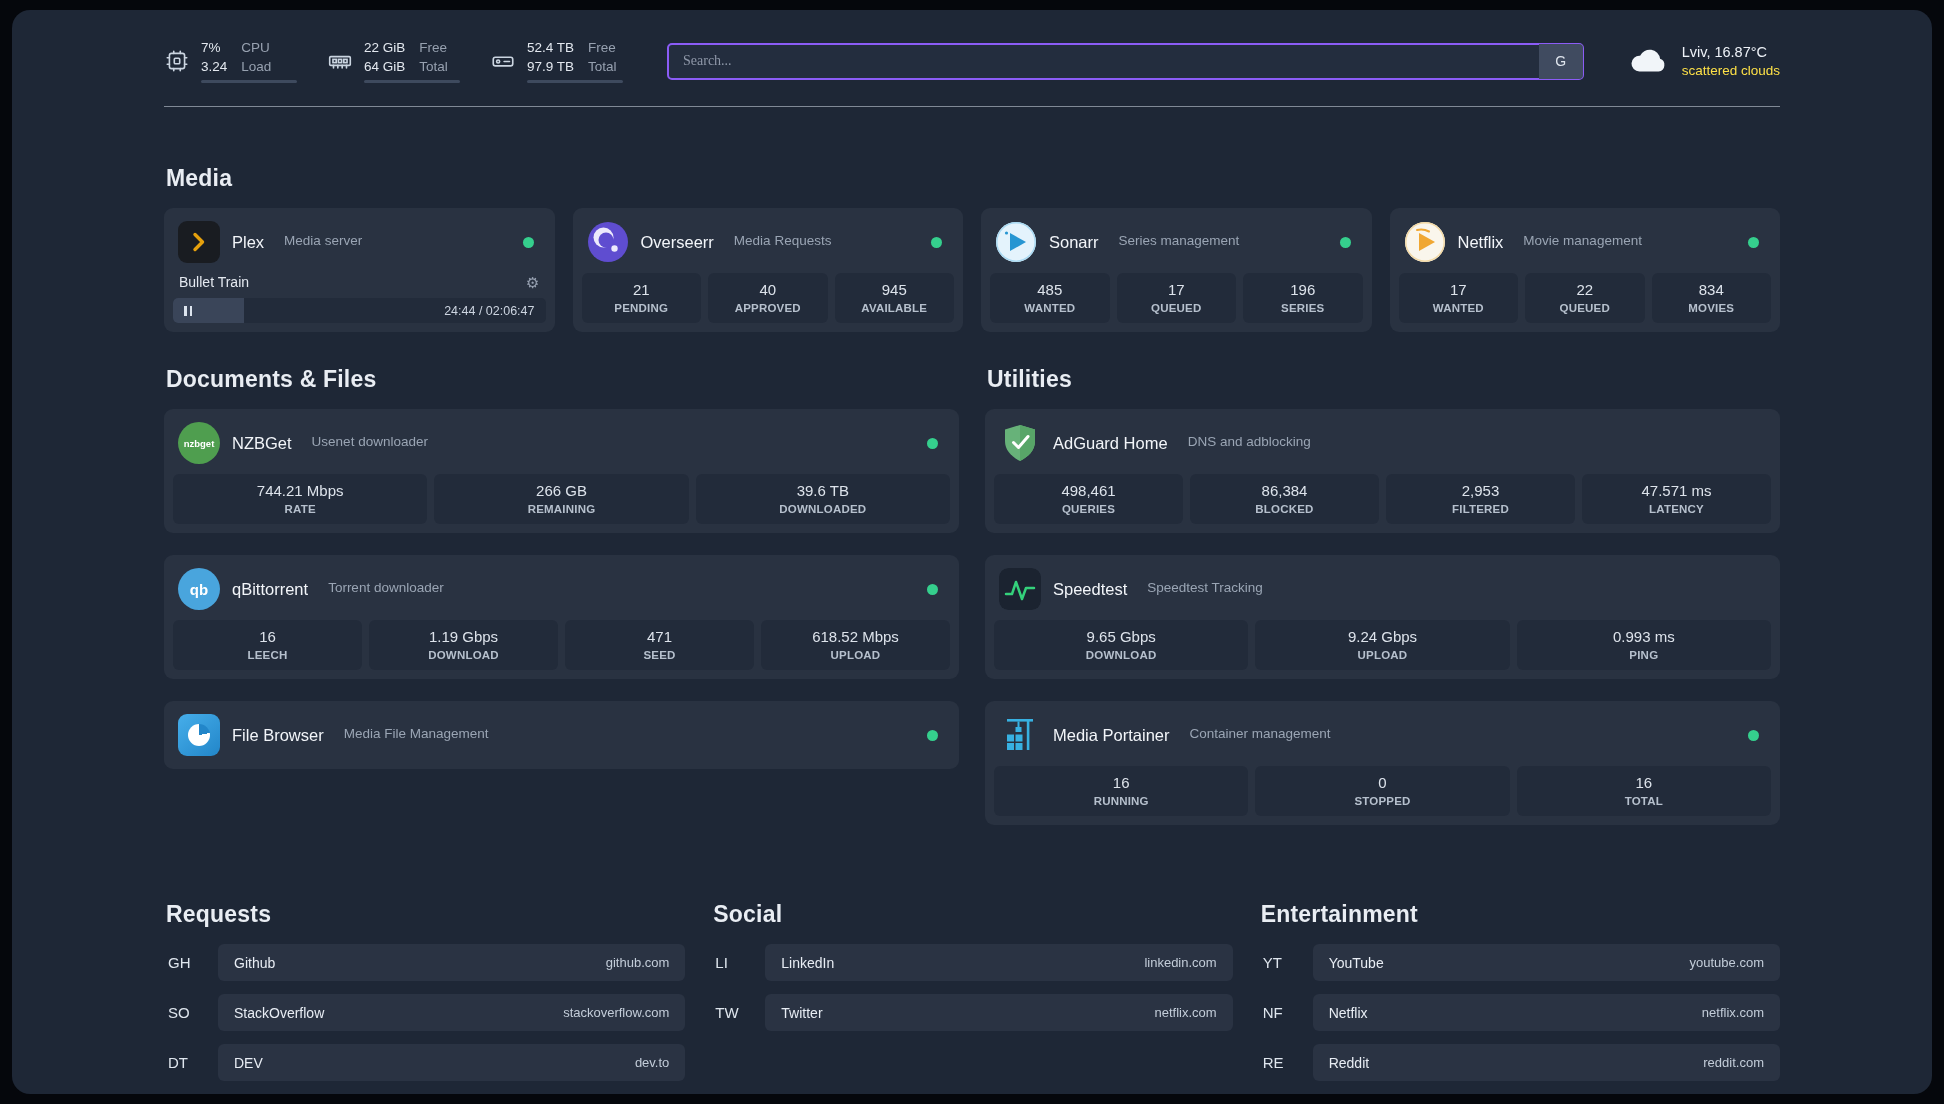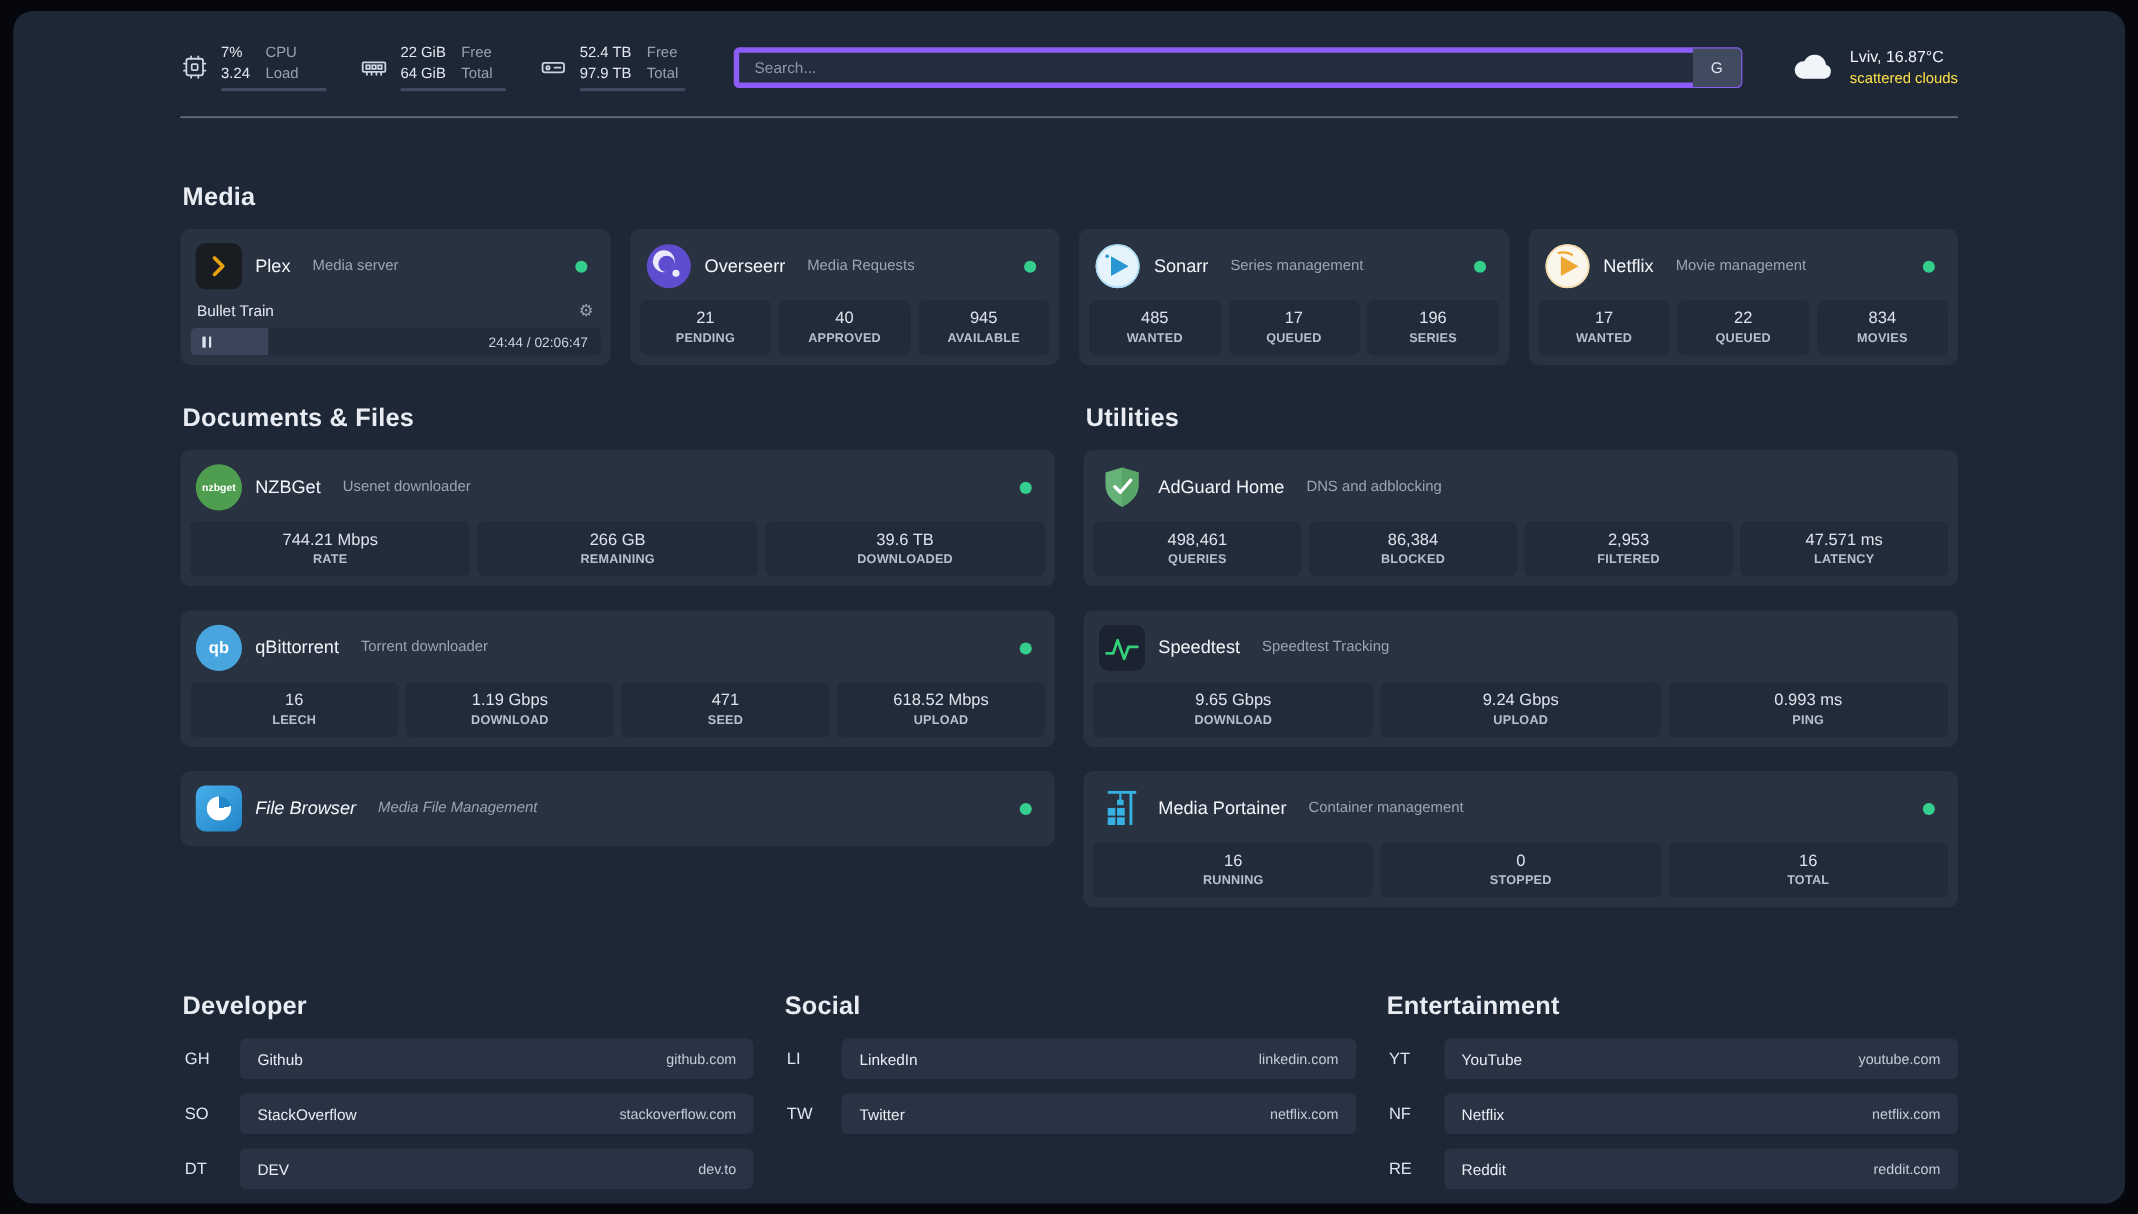--- a/index.html
+++ b/index.html
@@ -15,22 +15,22 @@
   .res-icon{flex:none;display:flex;color:#cbd5e1;}
   .res-body{display:flex;flex-direction:column;min-width:96px;}
   .res-cols{display:flex;gap:14px;}
   .res-col{display:flex;flex-direction:column;gap:1px;font-size:13.5px;line-height:1.3;}
   .res-value{color:#e3e8ef;white-space:nowrap;}
   .res-label{color:#97a1b0;white-space:nowrap;}
   .res-bar{margin-top:5px;height:3px;background:#3e4a5e;border-radius:2px;overflow:hidden;}
   .res-fill{height:100%;background:#bac5d5;border-radius:2px;width:0;}
 
   .search{flex:1;margin:0 44px;position:relative;}
-  .search input{width:100%;height:37px;box-sizing:border-box;background:#232d3e;border:5px solid #8b5cf6;
-                border-radius:5px;padding:0 60px 0 14px;color:#e6eaf0;font-size:14px;outline:none;font-family:Liberation Sans, sans-serif;}
+  .search input{width:100%;height:37px;box-sizing:border-box;background:#232d3e;border:2px solid #8b5cf6;
+                border-radius:5px;padding:0 60px 0 14px;color:#e6eaf0;font-size:14px;outline:none;font-family:Liberation Serif, serif;}
   .search input::placeholder{color:#8e97a8;}
   .search-btn{position:absolute;top:1px;right:1px;bottom:1px;width:44px;background:#404b60;
               border-radius:0 4px 4px 0;display:flex;align-items:center;justify-content:center;
               color:#dfe5ee;font-size:14px;cursor:pointer;}
 
   .weather{display:flex;align-items:center;gap:12px;}
   .weather-text{display:flex;flex-direction:column;line-height:1.3;}
   .weather-loc{font-size:14.5px;color:#eef2f8;}
   .weather-desc{font-size:13.5px;color:#fde047;}
 
@@ -68,21 +68,21 @@
   .gear{color:#97a1b1;font-size:15px;cursor:pointer;line-height:1;}
   .player-bar{position:relative;height:25px;background:#222b3a;border-radius:5px;display:flex;align-items:center;overflow:hidden;}
   .player-fill{position:absolute;left:0;top:0;bottom:0;background:#3a4559;width:0;}
   .pause{position:relative;display:flex;gap:3px;margin-left:11px;cursor:pointer;}
   .pause span{width:2.5px;height:10px;background:#dde4ee;display:block;}
   .ptime{position:relative;margin-left:auto;margin-right:11px;font-size:12.5px;color:#ccd4e0;white-space:nowrap;}
 
   .two-col{display:grid;grid-template-columns:1fr 1fr;gap:0 26px;margin-top:34px;align-items:start;}
   .col .card{margin-bottom:22px;}
   .card.head-only{padding-bottom:8px;}
-  .card.head-only .card-head{padding-bottom:5px;font-style:italic;}
+  .card.head-only .card-head{padding-bottom:5px;}
 
   
   .bookmarks{display:grid;grid-template-columns:1fr 1fr 1fr;gap:0 26px;margin-top:54px;align-items:start;}
   .bm-row{display:flex;align-items:center;margin-bottom:13px;cursor:pointer;}
   .bm-abbr{width:54px;flex:none;font-size:15px;color:#dfe6ee;padding-left:4px;box-sizing:border-box;}
   .bm-pill{flex:1;height:37px;background:#2a3343;border-radius:6px;display:flex;align-items:center;
            padding:0 16px;box-sizing:border-box;}
   .bm-name{font-size:14px;color:#e8edf4;}
   .bm-url{margin-left:auto;font-size:13px;color:#c3cdd9;}
 </style>
@@ -493,21 +493,21 @@
             <div class="stat-value">16</div>
             <div class="stat-label">TOTAL</div>
           </div>
         </div>
       </div>
     </div>
   </div>
 
   <div class="bookmarks">
     <div class="col">
-      <h2 class="section">Developer</h2>
+      <h2 class="section">Requests</h2>
       <div class="bm-row">
         <span class="bm-abbr">GH</span>
         <span class="bm-pill">
           <span class="bm-name">Github</span>
           <span class="bm-url">github.com</span>
         </span>
       </div>
       <div class="bm-row">
         <span class="bm-abbr">SO</span>
         <span class="bm-pill">

